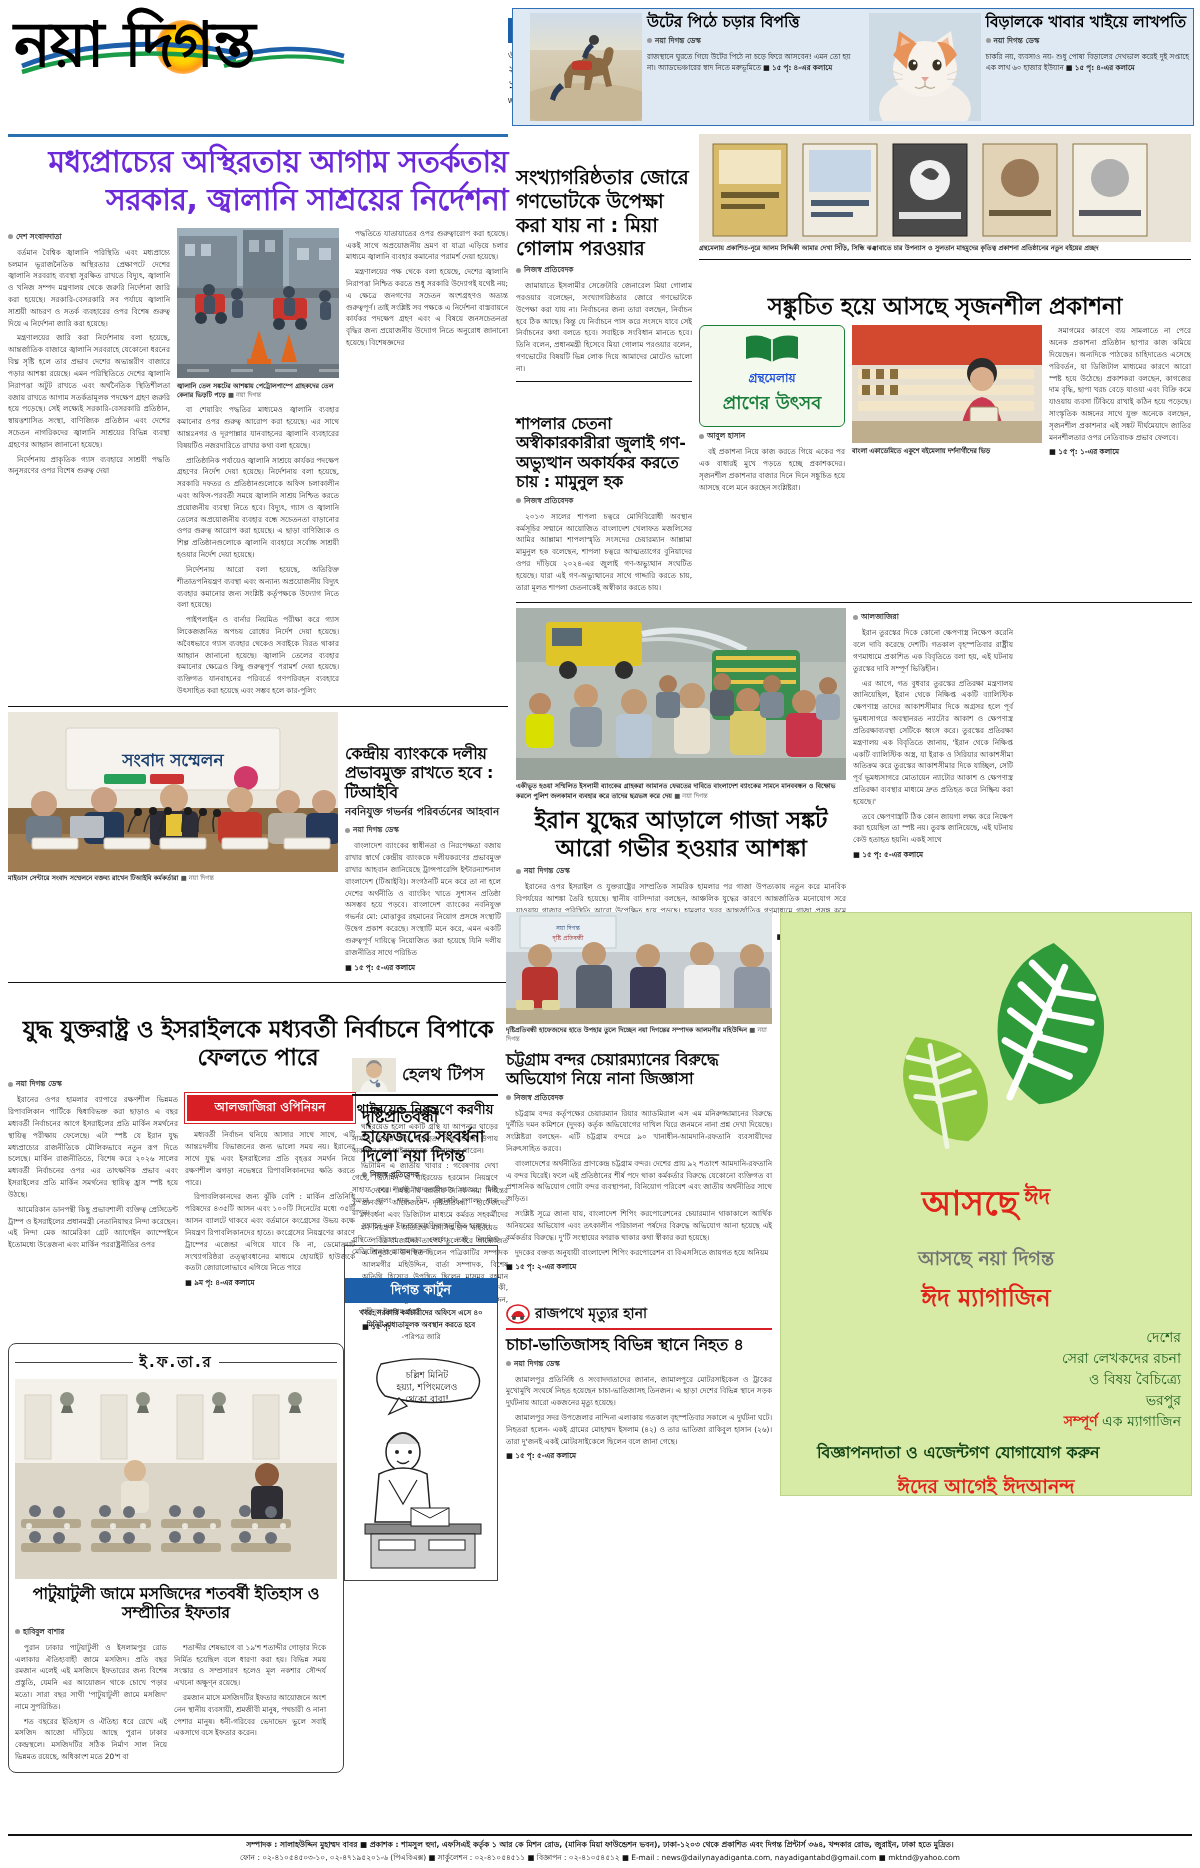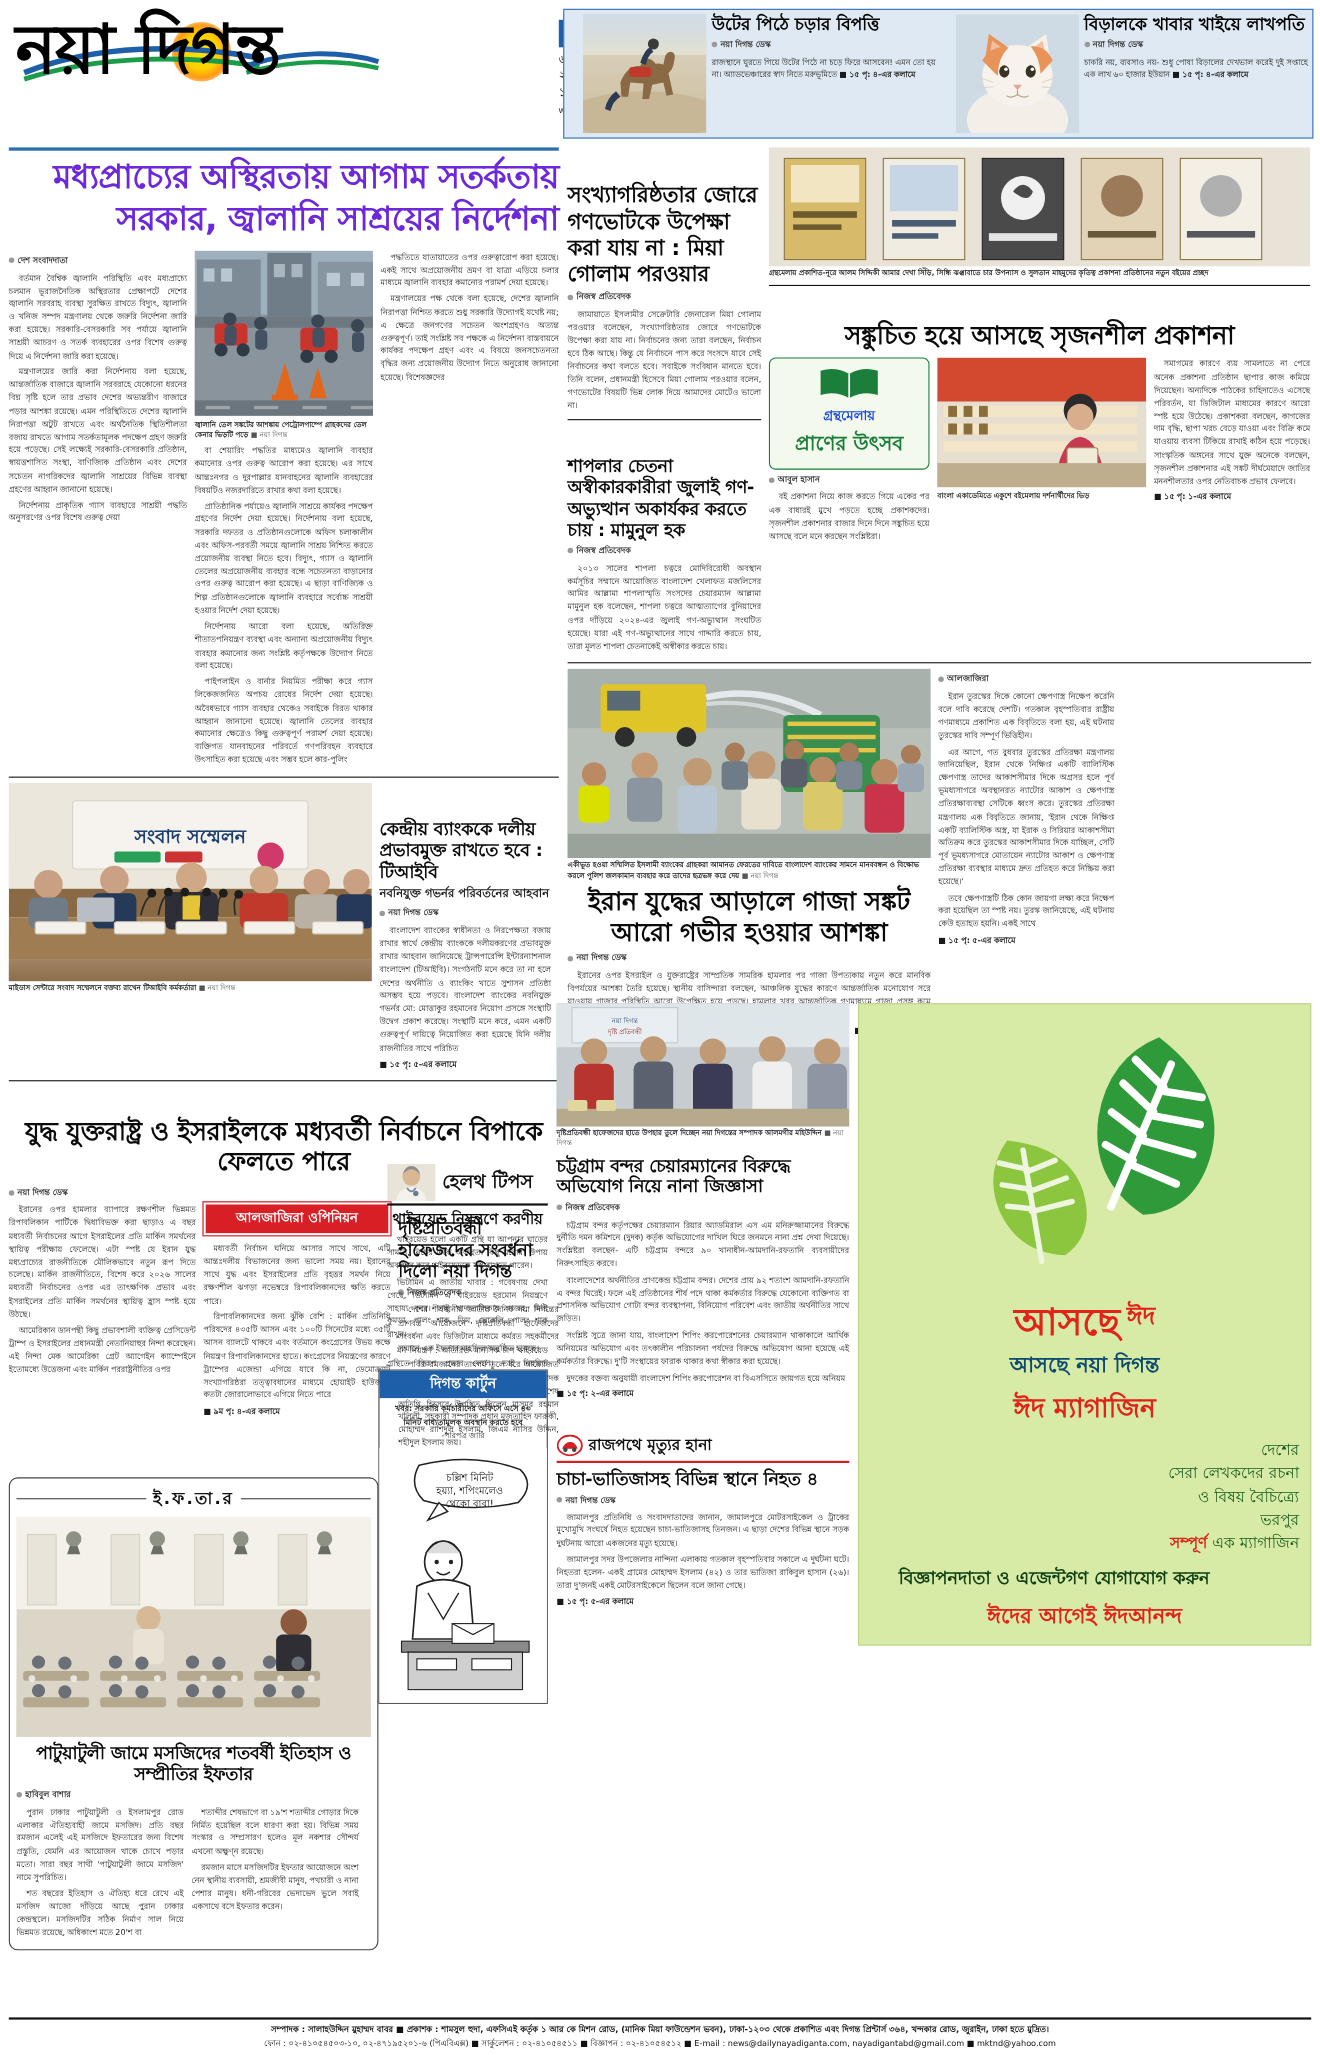--- a/index.html
+++ b/index.html
@@ -116,40 +116,40 @@
     font-family: "DejaVu Sans", sans-serif; font-weight: bold; font-size: 15px;
     color: #111; letter-spacing: 2px;
   }
 
   .tips-head { display: flex; align-items: center; gap: 6px; border-bottom: 2px solid #111; padding-bottom: 2px; }
   .tips-head .doc-icon { width: 44px; height: 34px; flex: 0 0 44px; }
   .tips-head .tt { font-family: "DejaVu Sans", sans-serif; font-weight: bold; font-size: 17px; color: #111; }
 
   .cartoon-bar {
     background: #1d5fa8; color: #fff; font-family: "DejaVu Sans", sans-serif;
-    font-weight: bold; font-size: 13px; text-align: center; padding: 2px 0;
+    font-weight: bold; font-size: 13px; text-align: center; padding: 2px 0; margin-top: 32px;
   }
   .cartoon-box { border: 1px solid #444; }
   .cartoon-art { background: #fff; height: 232px; position: relative; }
 
   .road-head { display: flex; align-items: center; gap: 5px; }
   .road-head .rtitle { font-family: "DejaVu Sans", sans-serif; font-weight: bold; font-size: 14px; color: #111; }
   .road-rule { height: 2px; background: #d81f26; margin-top: 2px; }
 
   
   .eid-ad {
     background: #d7eaa6; border: 1px solid #bcd389; position: relative;
     padding: 10px; overflow: hidden;
   }
   .eid-lines { text-align: center; }
   .eid-asche {
     font-family: "DejaVu Sans", sans-serif; font-weight: bold;
     color: #e2231a; font-size: 34px; line-height: 1;
   }
-  .eid-sub1 { font-family: "DejaVu Sans", sans-serif; font-weight: bold; font-size: 19px; color: #0c4a6e; margin-top: 6px; }
+  .eid-sub1 { font-family: "DejaVu Sans", sans-serif; font-weight: bold; font-size: 19px; color: #737373; margin-top: 24px; }
   .eid-sub2 { font-family: "DejaVu Sans", sans-serif; font-weight: bold; font-size: 24px; color: #e2231a; margin-top: 3px; }
   .eid-para { font-family: "DejaVu Sans", sans-serif; font-size: 14px; color: #1b5e20; line-height: 1.5; margin-top: 8px; }
   .eid-para .red { color: #e2231a; font-weight: bold; }
   .eid-cta { font-family: "DejaVu Sans", sans-serif; font-weight: bold; font-size: 16px; color: #0d3f12; line-height: 1.35; margin-top: 10px; }
   .eid-foot { font-family: "DejaVu Sans", sans-serif; font-weight: bold; font-size: 19px; color: #e2231a; margin-top: 8px; }
 
   
   .footer {
     position: absolute; left: 8px; right: 8px; bottom: 4px;
     border-top: 2px solid #111; padding-top: 3px;
@@ -346,21 +346,21 @@
             <p>পদ্ধতিতে যাতায়াতের ওপর গুরুত্বারোপ করা হয়েছে। একই সাথে অপ্রয়োজনীয় ভ্রমণ বা যাত্রা এড়িয়ে চলার মাধ্যমে জ্বালানি ব্যবহার কমানোর পরামর্শ দেয়া হয়েছে।</p>
             <p>মন্ত্রণালয়ের পক্ষ থেকে বলা হয়েছে, দেশের জ্বালানি নিরাপত্তা নিশ্চিত করতে শুধু সরকারি উদ্যোগই যথেষ্ট নয়; এ ক্ষেত্রে জনগণের সচেতন অংশগ্রহণও অত্যন্ত গুরুত্বপূর্ণ। তাই সংশ্লিষ্ট সব পক্ষকে এ নির্দেশনা বাস্তবায়নে কার্যকর পদক্ষেপ গ্রহণ এবং এ বিষয়ে জনসচেতনতা বৃদ্ধির জন্য প্রয়োজনীয় উদ্যোগ নিতে অনুরোধ জানানো হয়েছে। বিশেষজ্ঞদের</p>
           </div>
         </div>
       </div>
 
       <div class="sec-rule"></div>
 
       <div style="display:flex;gap:7px">
         <div style="width:330px">
-          <div class="photo ph-presser" style="height:180px">
+          <div class="photo ph-presser" style="height:160px">
             <svg width="330" height="160" viewBox="0 0 330 160" style="position:absolute;inset:0">
               <rect width="330" height="160" fill="#e7e1d6"></rect>
               <rect x="0" y="0" width="330" height="96" fill="#ece7dd"></rect>
               <rect x="58" y="16" width="214" height="62" rx="3" fill="#f6f3ee" stroke="#d8d2c6"></rect>
               <text x="165" y="54" font-family="DejaVu Sans" font-size="17" font-weight="bold" fill="#1b3f6e" text-anchor="middle">সংবাদ সম্মেলন</text>
               <rect x="96" y="62" width="42" height="10" rx="2" fill="#28a05a"></rect>
               <rect x="142" y="62" width="34" height="10" rx="2" fill="#c33"></rect>
               <circle cx="238" cy="66" r="12" fill="#d03a6a"></circle>
               <rect x="0" y="96" width="330" height="26" fill="#8a6a45"></rect>
               <rect x="0" y="122" width="330" height="38" fill="#a07c52"></rect>

